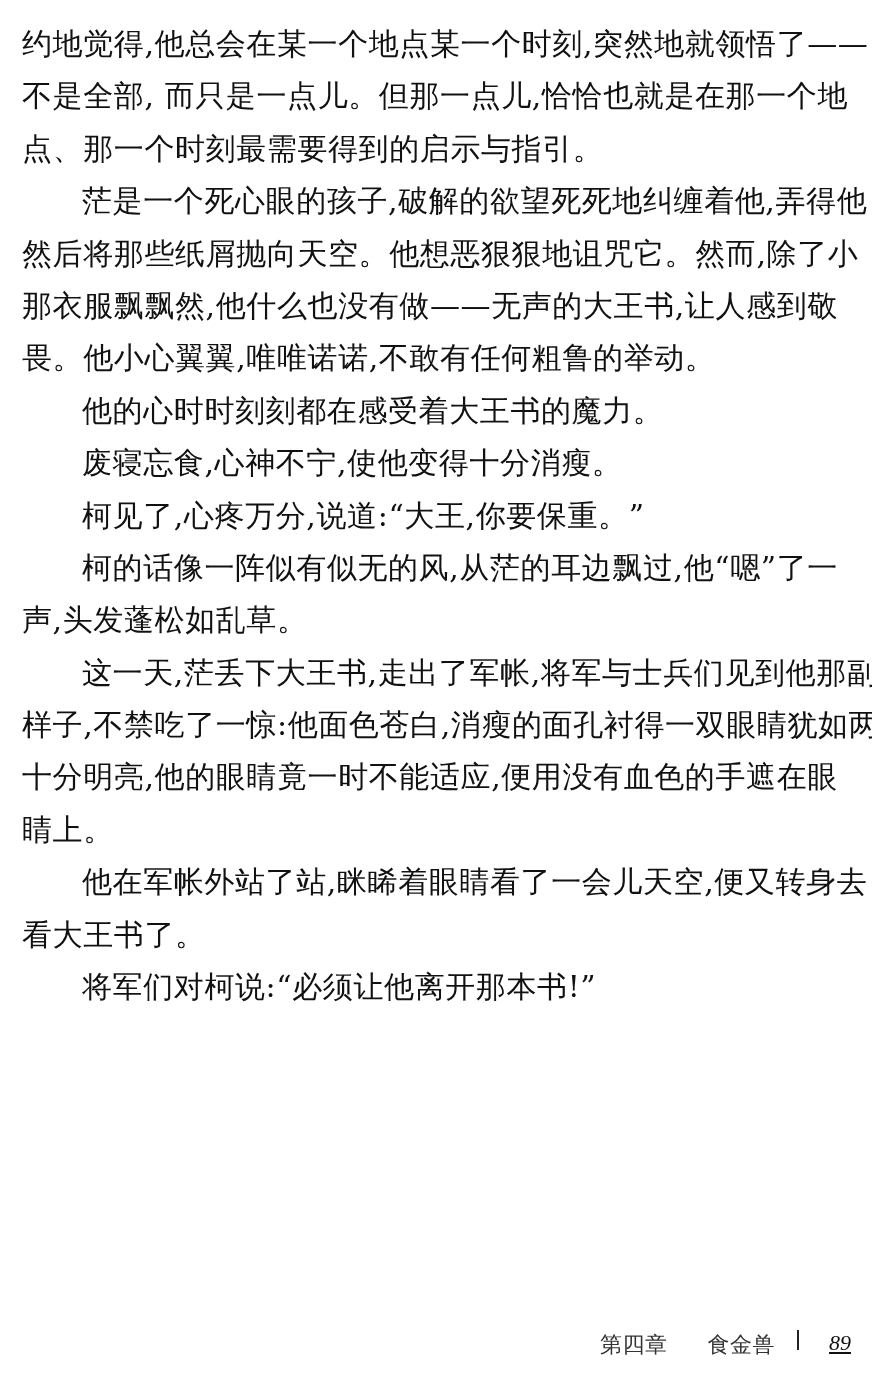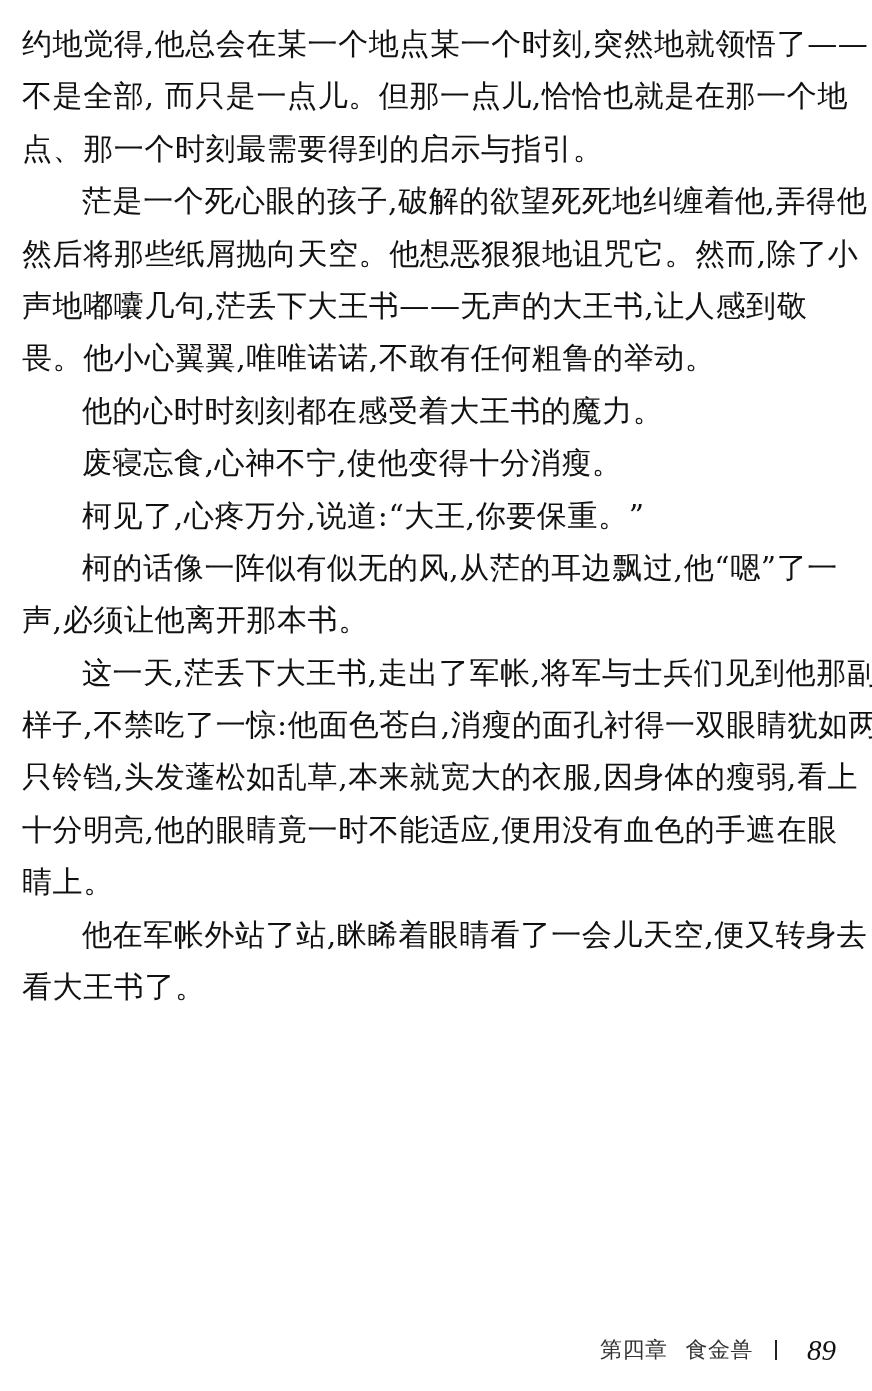--- a/index.html
+++ b/index.html
@@ -30,71 +30,72 @@
     }
     .line.indent {
       padding-left: 60px;
     }
     .footer {
       position: absolute;
       left: 600px;
       top: 1330px;
       height: 40px;
       display: flex;
-      align-items: center;
+      align-items: flex-start;
       font-family: "DejaVu Sans", "Liberation Sans", sans-serif;
       color: #333333;
     }
     .footer .chapter {
       font-size: 22px;
       letter-spacing: 0.5px;
     }
     .footer .title {
       font-size: 22px;
-      margin-left: 18px;
+      margin-left: 40px;
       letter-spacing: 0.5px;
     }
     .footer .sep {
       display: inline-block;
       width: 2px;
       height: 20px;
       background: #222222;
       margin-left: 22px;
       margin-right: 30px;
     }
     .footer .pagenum {
       font-family: "Liberation Serif", "DejaVu Serif", serif;
       font-style: italic;
-      font-size: 29px;
+      font-size: 22px;
       color: #111111;
+      text-decoration: underline;
     }
   </style>
 </head>
 <body>
 
 <div class="page-body">
   <div class="line">约地觉得,他总会在某一个地点某一个时刻,突然地就领悟了——</div>
   <div class="line">不是全部, 而只是一点儿。但那一点儿,恰恰也就是在那一个地</div>
   <div class="line">点、那一个时刻最需要得到的启示与指引。</div>
   <div class="line indent">茫是一个死心眼的孩子,破解的欲望死死地纠缠着他,弄得他</div>
   <div class="line">然后将那些纸屑抛向天空。他想恶狠狠地诅咒它。然而,除了小</div>
-  <div class="line">声地嘟囔几句,茫丢下大王书——无声的大王书,让人感到敬</div>
+  <div class="line">那衣服飘飘然,他什么也没有做——无声的大王书,让人感到敬</div>
   <div class="line">畏。他小心翼翼,唯唯诺诺,不敢有任何粗鲁的举动。</div>
   <div class="line indent">他的心时时刻刻都在感受着大王书的魔力。</div>
   <div class="line indent">废寝忘食,心神不宁,使他变得十分消瘦。</div>
   <div class="line indent">柯见了,心疼万分,说道:“大王,你要保重。”</div>
   <div class="line indent">柯的话像一阵似有似无的风,从茫的耳边飘过,他“嗯”了一</div>
-  <div class="line">声,必须让他离开那本书。</div>
+  <div class="line">声,头发蓬松如乱草。</div>
   <div class="line indent">这一天,茫丢下大王书,走出了军帐,将军与士兵们见到他那副</div>
   <div class="line">样子,不禁吃了一惊:他面色苍白,消瘦的面孔衬得一双眼睛犹如两</div>
-  <div class="line">只铃铛,头发蓬松如乱草,本来就宽大的衣服,因身体的瘦弱,看上</div>
   <div class="line">十分明亮,他的眼睛竟一时不能适应,便用没有血色的手遮在眼</div>
   <div class="line">睛上。</div>
   <div class="line indent">他在军帐外站了站,眯睎着眼睛看了一会儿天空,便又转身去</div>
   <div class="line">看大王书了。</div>
+  <div class="line indent">将军们对柯说:“必须让他离开那本书!”</div>
 </div>
 
 <div class="footer">
   <span class="chapter">第四章</span>
   <span class="title">食金兽</span>
   <span class="sep"></span>
   <span class="pagenum">89</span>
 </div>
 
 </body></html>

